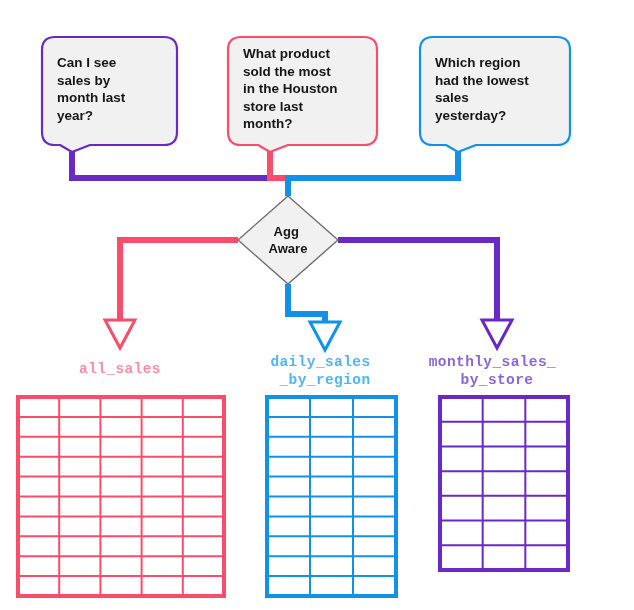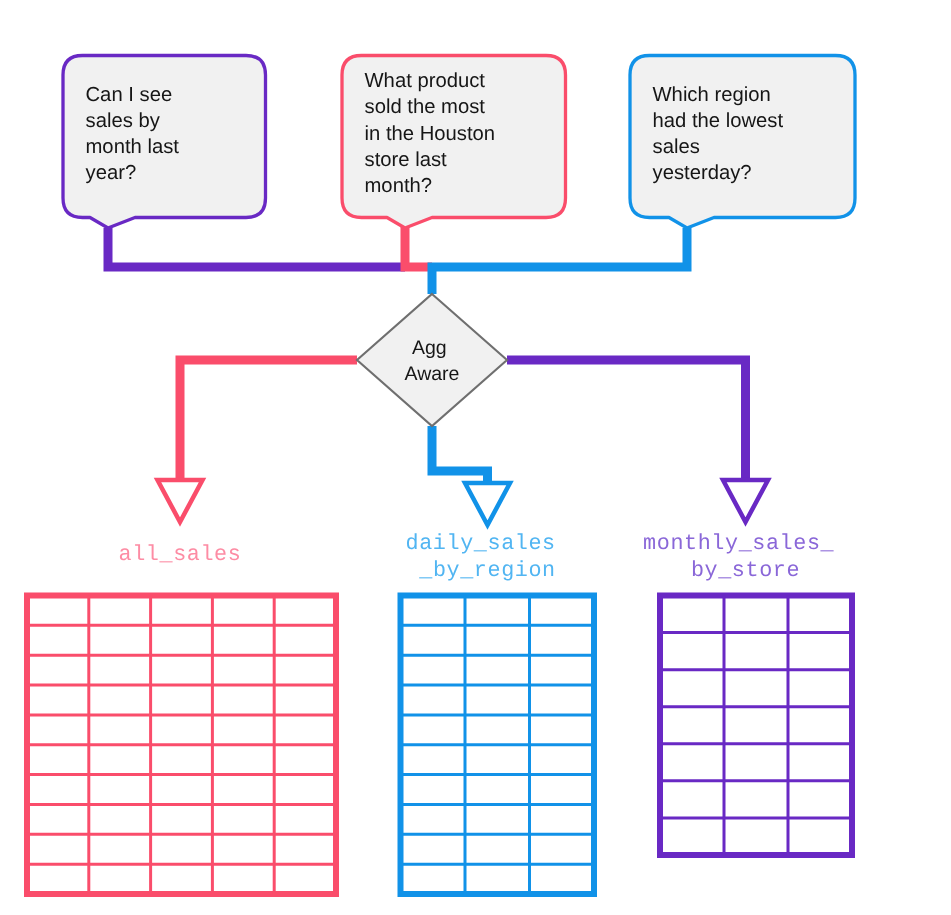--- a/index.html
+++ b/index.html
@@ -10,20 +10,21 @@
   }
   body {
     font-family: "Liberation Sans", sans-serif;
   }
   #canvas {
     position: relative;
     width: 590px;
     height: 610px;
     background: #ffffff;
     overflow: hidden;
+    font-weight: bold;
   }
   #diagram-svg {
     position: absolute;
     left: 0;
     top: 0;
     width: 634px;
     height: 610px;
   }
   .bubble-text {
     font-family: "Liberation Sans", sans-serif;

